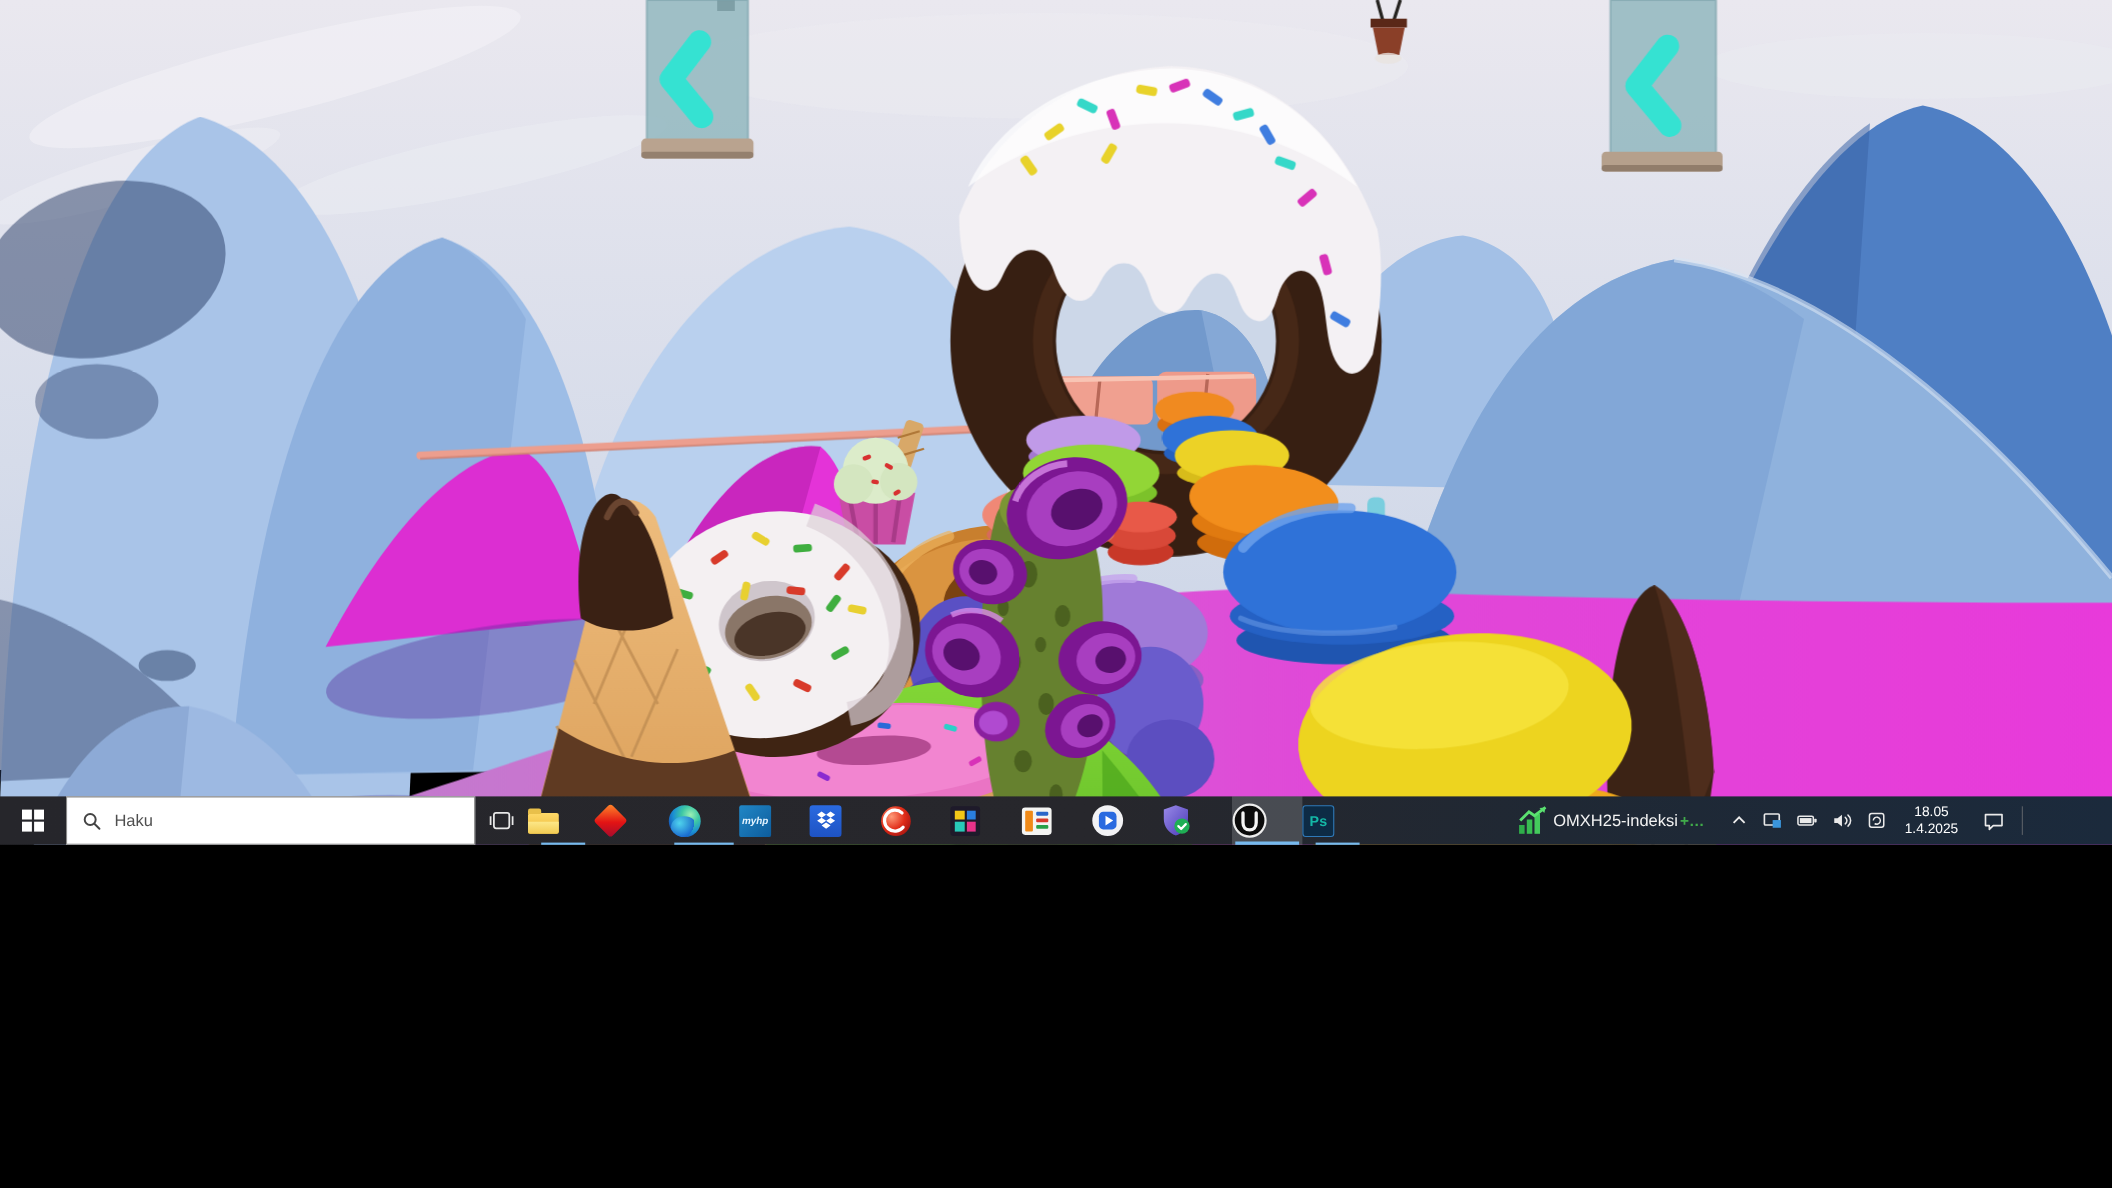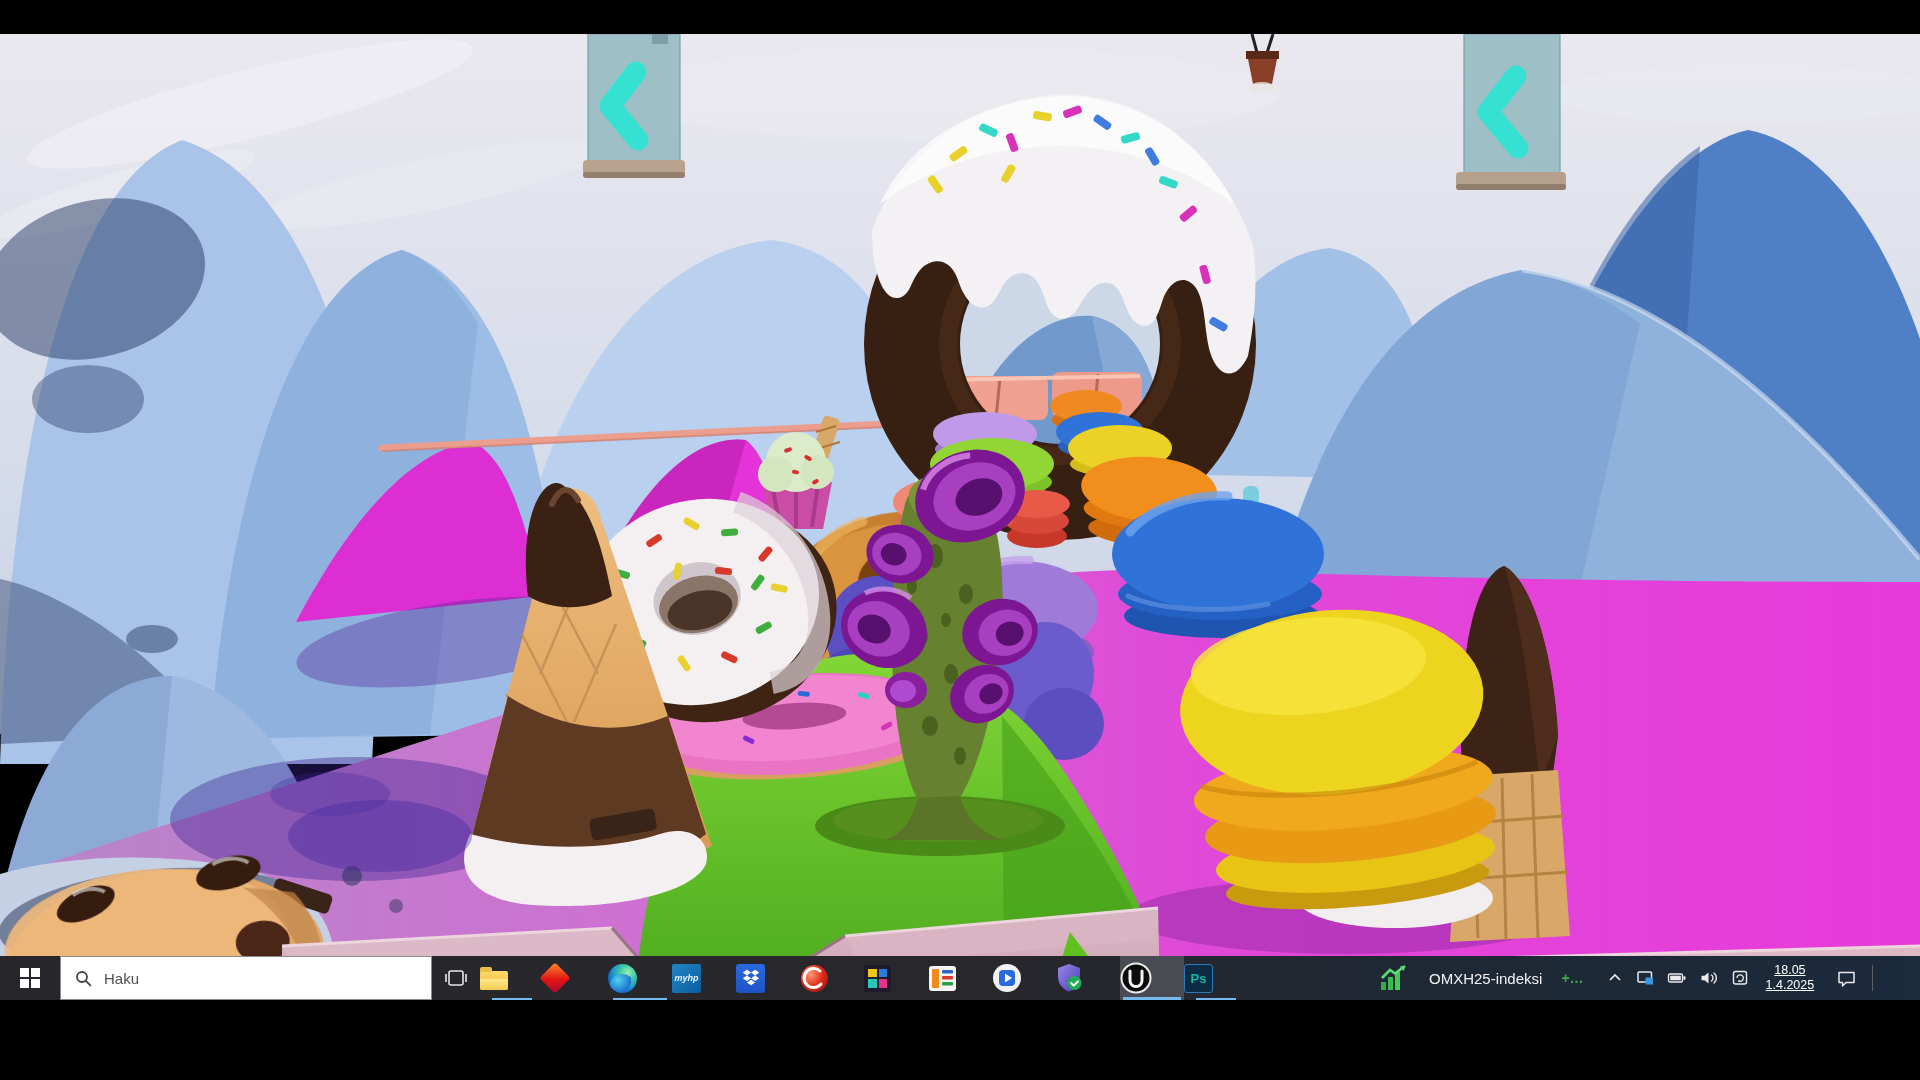--- a/index.html
+++ b/index.html
@@ -1,16 +1,16 @@
 <!DOCTYPE html>
 <html style="--accent-underline: #76b9ed; --chevron-teal: #35e2d2; --stock-green: #46c24e; --taskbar-bg: #24262c; --sky-top: #eae8ef; --ground-magenta: #e23ad8; --mound-green: #6cc82c; --chocolate-brown: #382013;"><head>
 <meta charset="utf-8">
 <style>
   html,body{margin:0;padding:0;background:#000;}
-  .stage{position:relative;width:1920px;height:966px;overflow:hidden;font-family:"Liberation Sans",sans-serif;margin-top:34px;}
+  .stage{position:relative;width:1920px;height:768px;overflow:hidden;font-family:"Liberation Sans",sans-serif;}
   .scene{position:absolute;top:0;left:0;width:1920px;height:1036px;}
   
   .taskbar{position:absolute;left:0;bottom:0;width:1920px;height:44px;
     background:linear-gradient(90deg,#26262b 0%,#27272c 52%,#1f2834 74%,#1b2a3c 100%);
     display:flex;align-items:stretch;z-index:5;}
   .tb-btn{background:transparent;border:none;outline:none;display:flex;align-items:center;justify-content:center;cursor:default;padding:0;}
   .start{width:60px;}
   .win-logo{display:grid;grid-template-columns:9px 9px;grid-template-rows:9px 9px;gap:2px;}
   .win-logo span{background:#fff;}
   .search{width:372px;background:#fff;border:1px solid #8a8a8a;display:flex;align-items:center;gap:10px;padding:0 0 0 14px;box-sizing:border-box;}
@@ -32,26 +32,26 @@
   .ic-edge::after{content:"";position:absolute;left:2px;top:10px;width:24px;height:20px;border-radius:50%;
     background:radial-gradient(circle at 32% 32%,#53d8f2 0%,#1a6ad0 62%,rgba(0,0,0,0) 63%);opacity:.9;}
   .ic-myhp{width:29px;height:29px;background:linear-gradient(135deg,#2187c6,#0d5c9c);color:#e4f4ff;
     font:italic 700 9px/29px "Liberation Sans",sans-serif;text-align:center;border-radius:2px;}
   .ic-sq-blue{width:29px;height:29px;background:linear-gradient(#2a6ae0,#1e53c4);border-radius:3px;display:flex;align-items:center;justify-content:center;}
   .ic-tiles{width:27px;height:27px;background:#1e1a2a;border-radius:3px;display:grid;grid-template-columns:1fr 1fr;grid-template-rows:1fr 1fr;gap:2px;padding:4px;box-sizing:border-box;}
   .ic-ps{width:29px;height:29px;background:#0d2b45;border:1px solid #2f79b8;border-radius:3px;color:#14b8a6;
     font:700 13px/27px "Liberation Sans",sans-serif;text-align:center;box-sizing:border-box;}
   .ic-ue{width:32px;height:32px;}
   
-  .widget{display:flex;align-items:center;gap:19px;padding:6px 12px;margin-left:118px;background:transparent;border:none;}
+  .widget{display:flex;align-items:center;gap:2px;padding:6px 12px;margin-left:118px;background:transparent;border:none;}
   .widget-label{color:#f2f2f2;font-size:15px;white-space:nowrap;}
   .widget-change{font-size:14px;font-weight:700;color:var(--stock-green);opacity:.85;}
   .tray{display:flex;align-items:center;margin-left:4px;}
   .tray-btn{background:transparent;border:none;padding:0 6px;height:44px;display:flex;align-items:center;justify-content:center;}
-  .clock{flex-direction:column;justify-content:center;line-height:15px;color:#fff;font-size:12.5px;text-align:center;padding:0 10px;text-decoration:underline;}
+  .clock{flex-direction:column;justify-content:center;line-height:15px;color:#fff;font-size:12.5px;text-align:center;padding:0 10px;}
   .divider{width:1px;height:26px;background:#5a5f66;margin:0 3px;}
   .desk-sliver{width:7px;height:44px;}
 </style>
 </head>
 <body>
 
 <div class="stage">
 
 <div class="scene">
 <svg width="1920" height="1036" viewBox="0 0 1920 1036" xmlns="http://www.w3.org/2000/svg">

